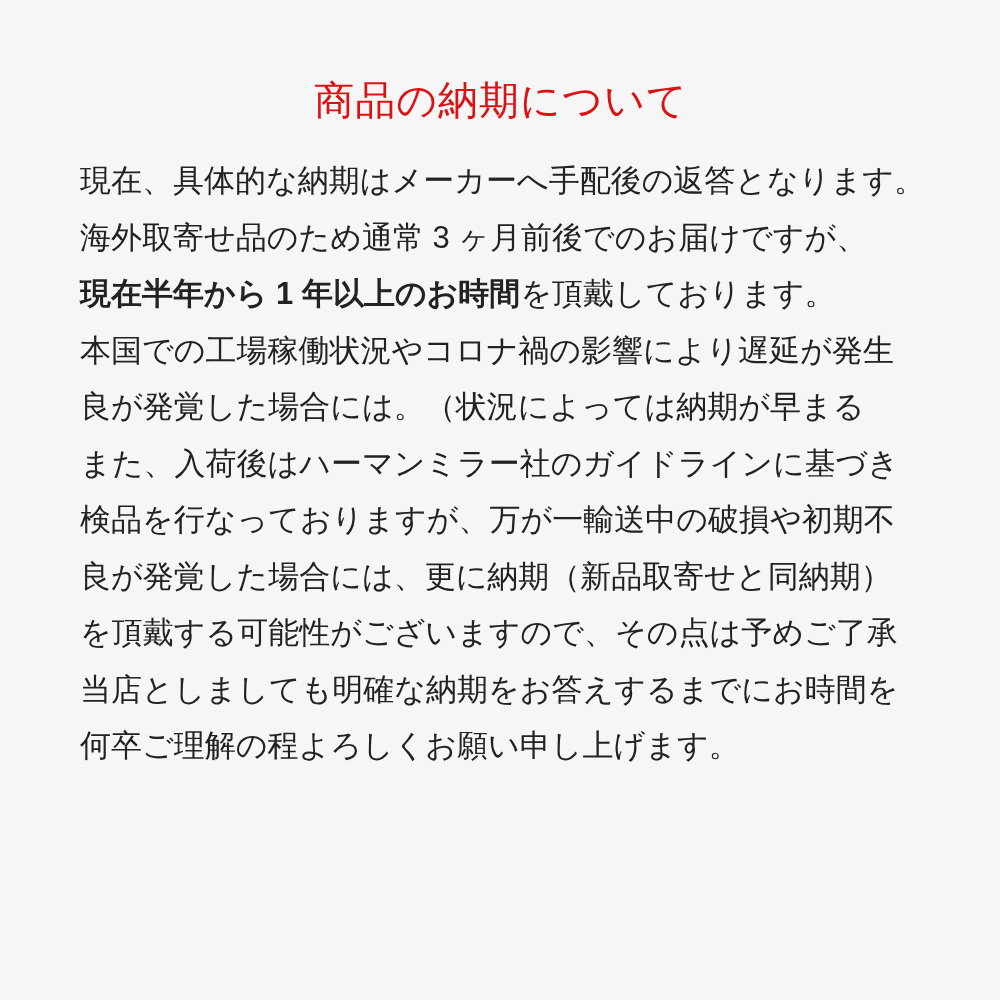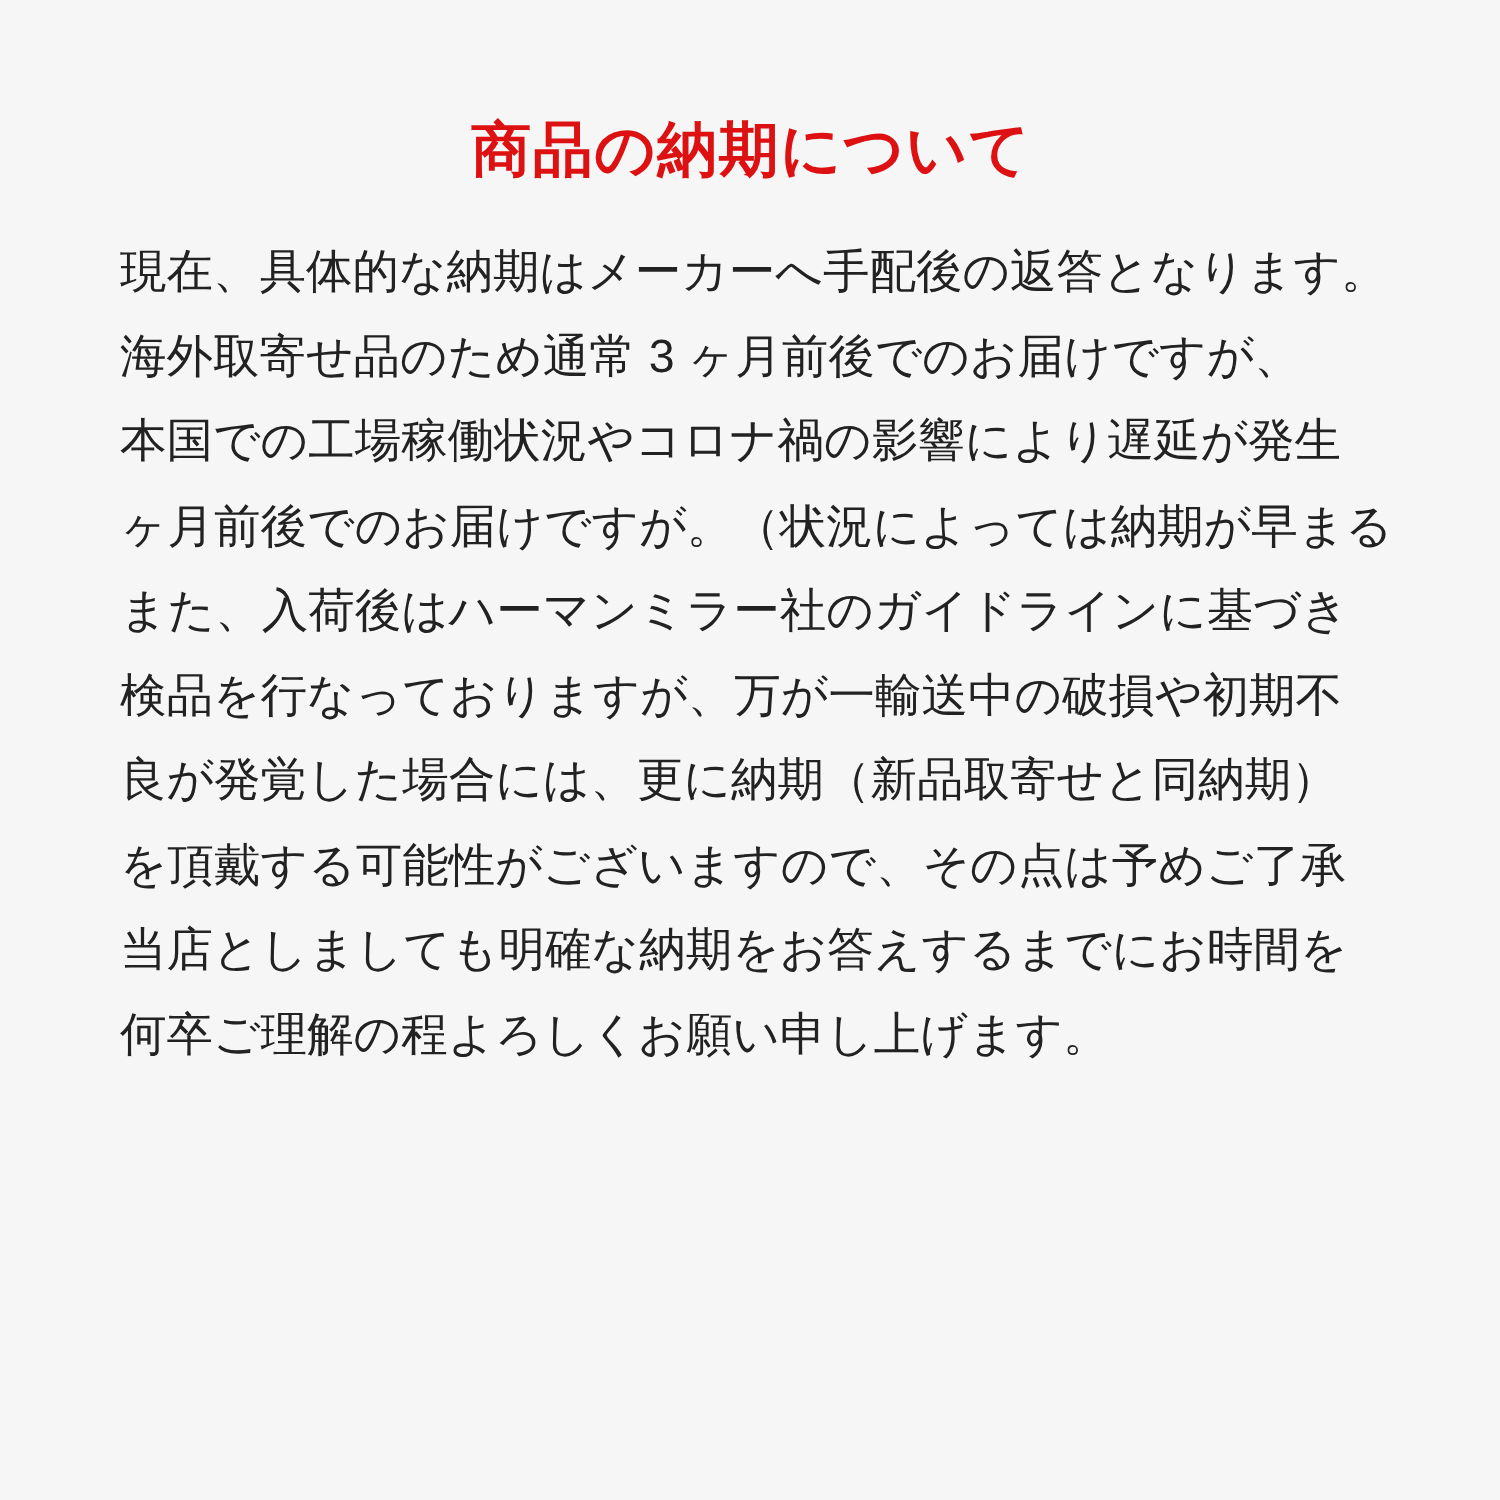--- a/index.html
+++ b/index.html
@@ -21,21 +21,21 @@
     background:var(--bg);
     padding:78px 78px 0 80px;
     overflow:hidden;
   }
   .title{
     margin:0;
     text-align:center;
     color:var(--title);
     font-size:40px;
     line-height:1.1;
-    font-weight:700;
+    font-weight:400;
     letter-spacing:1px;
   }
   .body{
     margin-top:31px;
     color:var(--text);
     font-size:31px;
     line-height:56.5px;
     letter-spacing:0;
   }
   .line{
@@ -45,22 +45,23 @@
   .seg.bold{ font-weight:700; }
 </style>
 </head>
 <body>
 
 <div class="page">
   <h1 class="title">商品の納期について</h1>
   <div class="body" id="body">
       <div class="line"><span class="seg">現在、具体的な納期はメーカーへ手配後の返答となります。</span></div>
       <div class="line"><span class="seg">海外取寄せ品のため通常 3 ヶ月前後でのお届けですが、</span></div>
+      <div class="line"><span class="seg bold">現在半年から 1 年以上のお時間</span><span class="seg">を頂戴しております。</span></div>
       <div class="line"><span class="seg">本国での工場稼働状況やコロナ禍の影響により遅延が発生</span></div>
-      <div class="line"><span class="seg">ヶ月前後でのお届けですが。（状況によっては納期が早まる</span></div>
+      <div class="line"><span class="seg">良が発覚した場合には。（状況によっては納期が早まる</span></div>
       <div class="line"><span class="seg">また、入荷後はハーマンミラー社のガイドラインに基づき</span></div>
       <div class="line"><span class="seg">検品を行なっておりますが、万が一輸送中の破損や初期不</span></div>
       <div class="line"><span class="seg">良が発覚した場合には、更に納期（新品取寄せと同納期）</span></div>
       <div class="line"><span class="seg">を頂戴する可能性がございますので、その点は予めご了承</span></div>
       <div class="line"><span class="seg">当店としましても明確な納期をお答えするまでにお時間を</span></div>
       <div class="line"><span class="seg">何卒ご理解の程よろしくお願い申し上げます。</span></div>
     </div>
 </div>
 
 </body></html>

